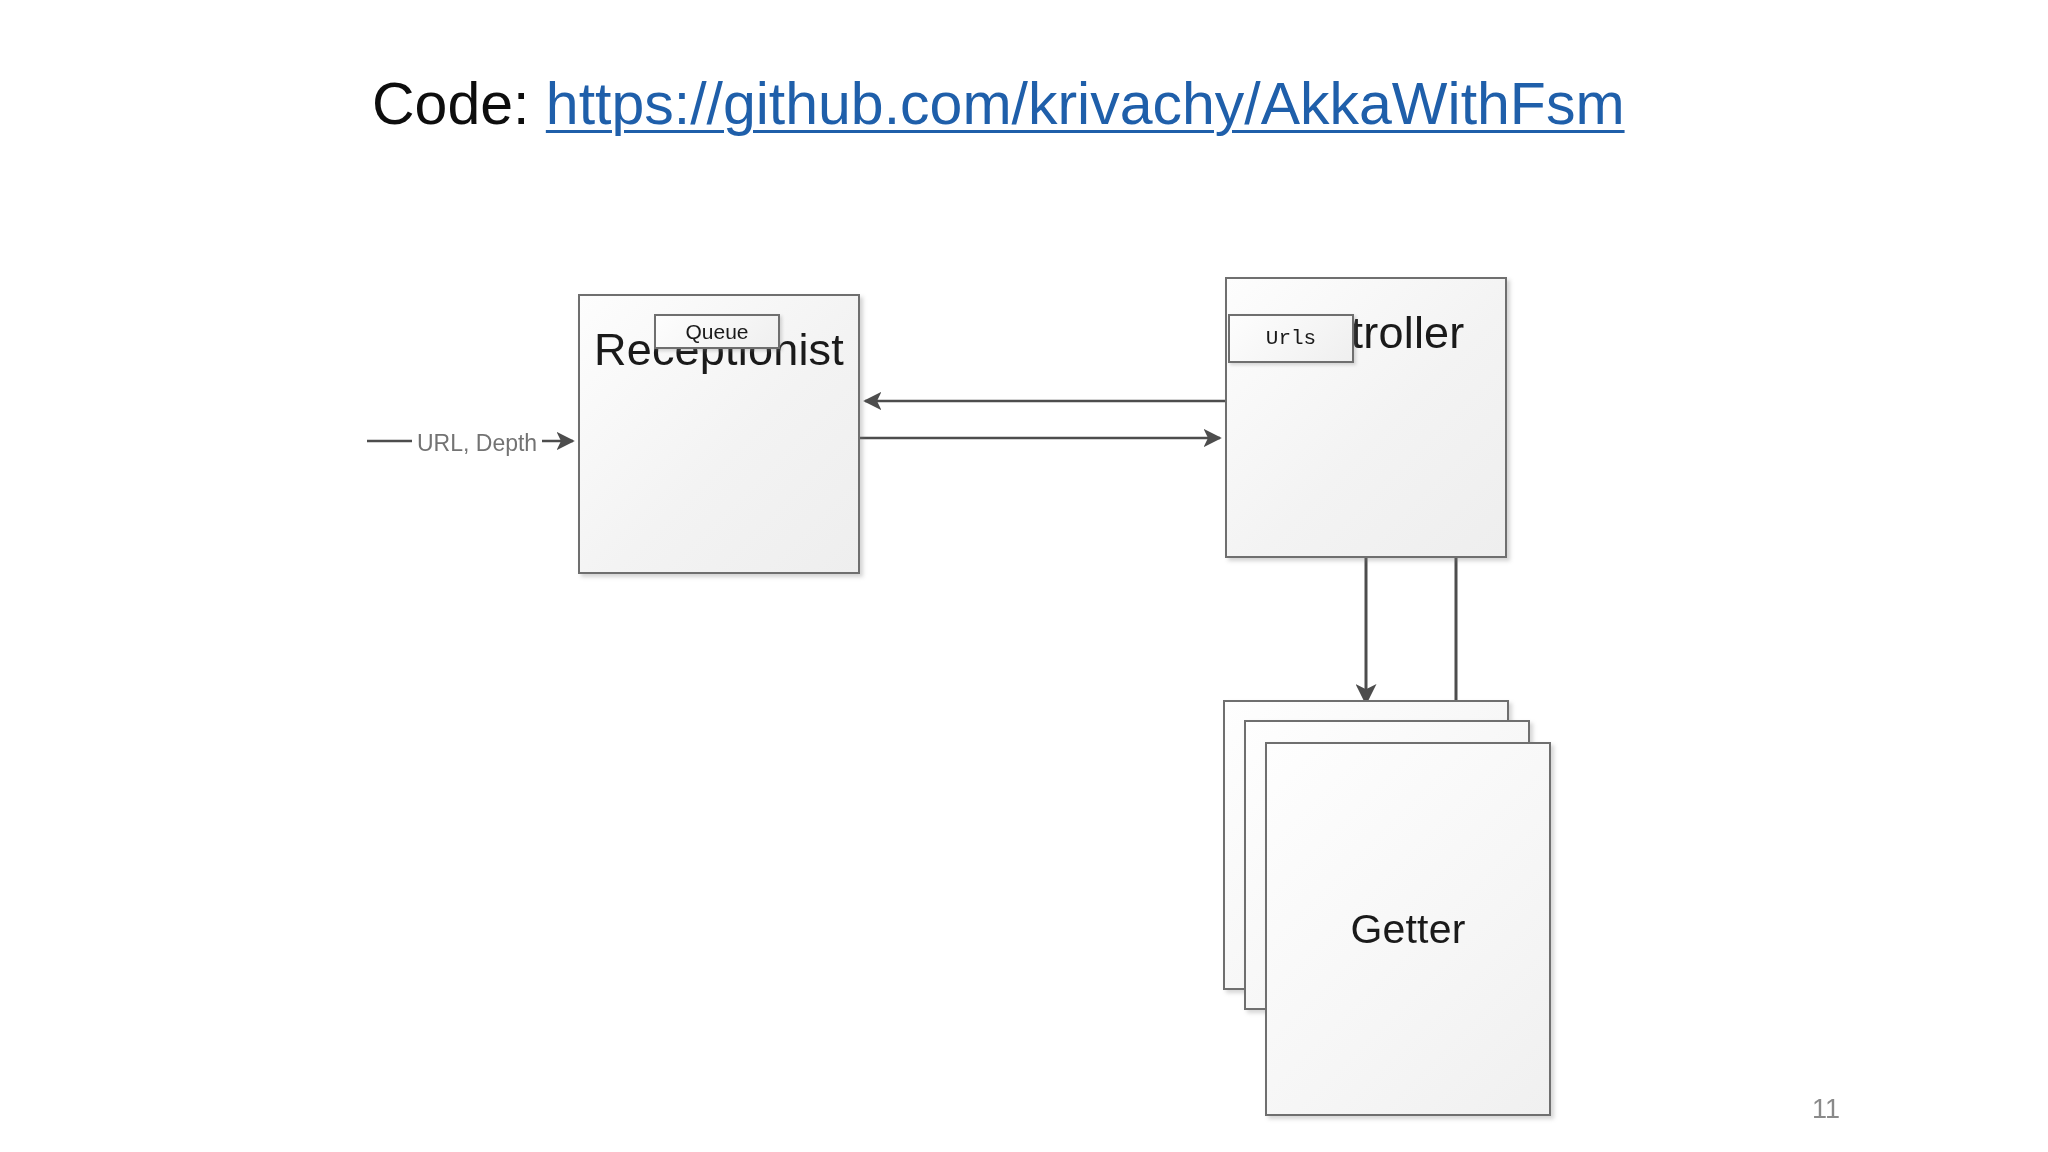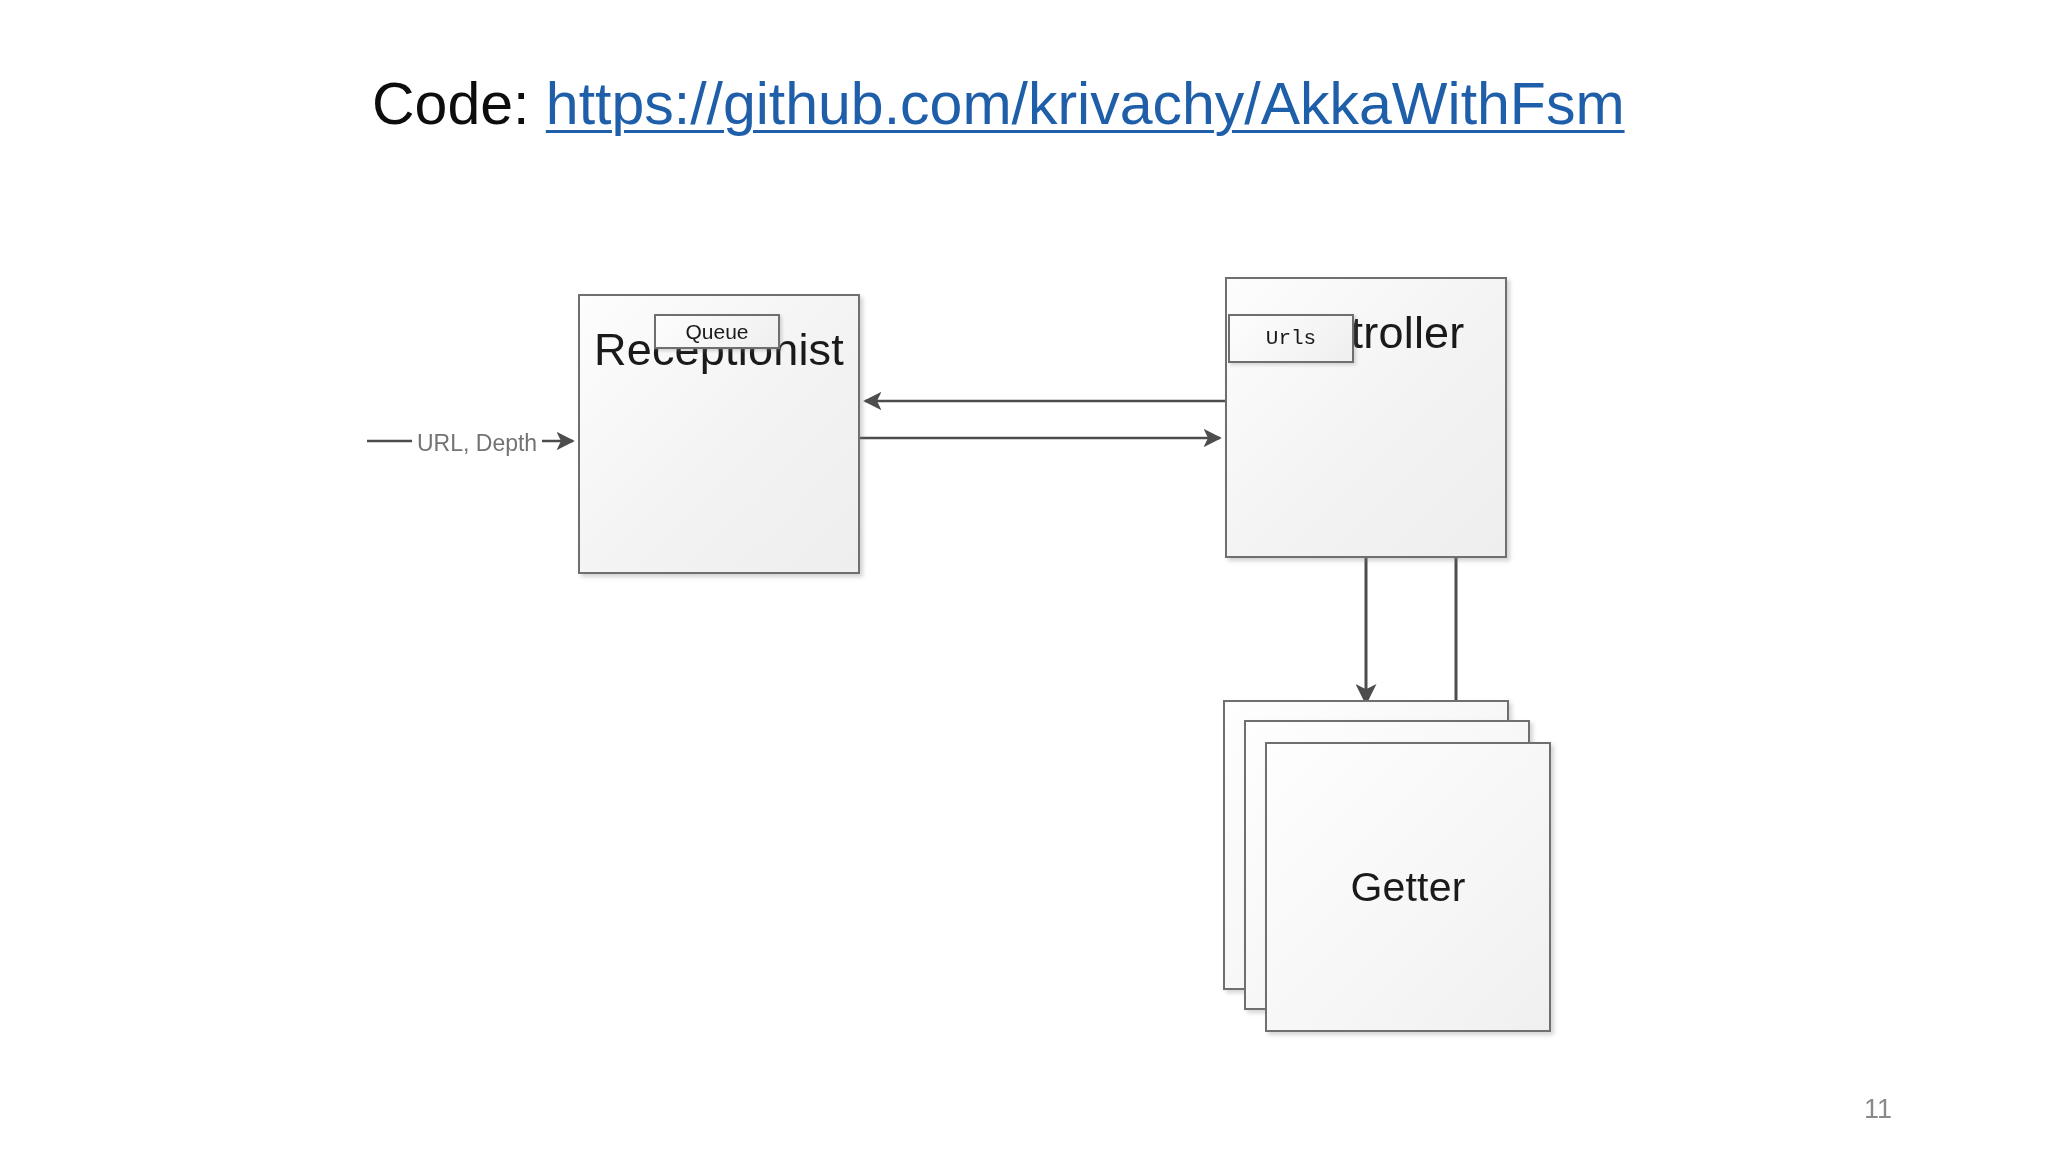--- a/index.html
+++ b/index.html
@@ -154,21 +154,21 @@
   #getter-card-mid {
     left: 1224px;
     top: 720px;
     width: 286px;
     height: 290px;
   }
   #getter-card-front {
     left: 1245px;
     top: 742px;
     width: 286px;
-    height: 290px;
+    height: 374px;
     display: flex;
     align-items: center;
     justify-content: center;
   }
   #getter-card-front .node-label {
     font-size: 41px;
   }
 
   
   #url-depth-label {
@@ -178,21 +178,21 @@
     font-size: 23px;
     color: #737373;
     background: #ffffff;
     padding: 0 5px;
     white-space: nowrap;
   }
 
   
   #page-number {
     position: absolute;
-    left: 1844px;
+    left: 1792px;
     top: 1094px;
     font-size: 27px;
     color: #8a8a8a;
   }
 </style>
 </head>
 <body>
 
 <div id="slide">
 

